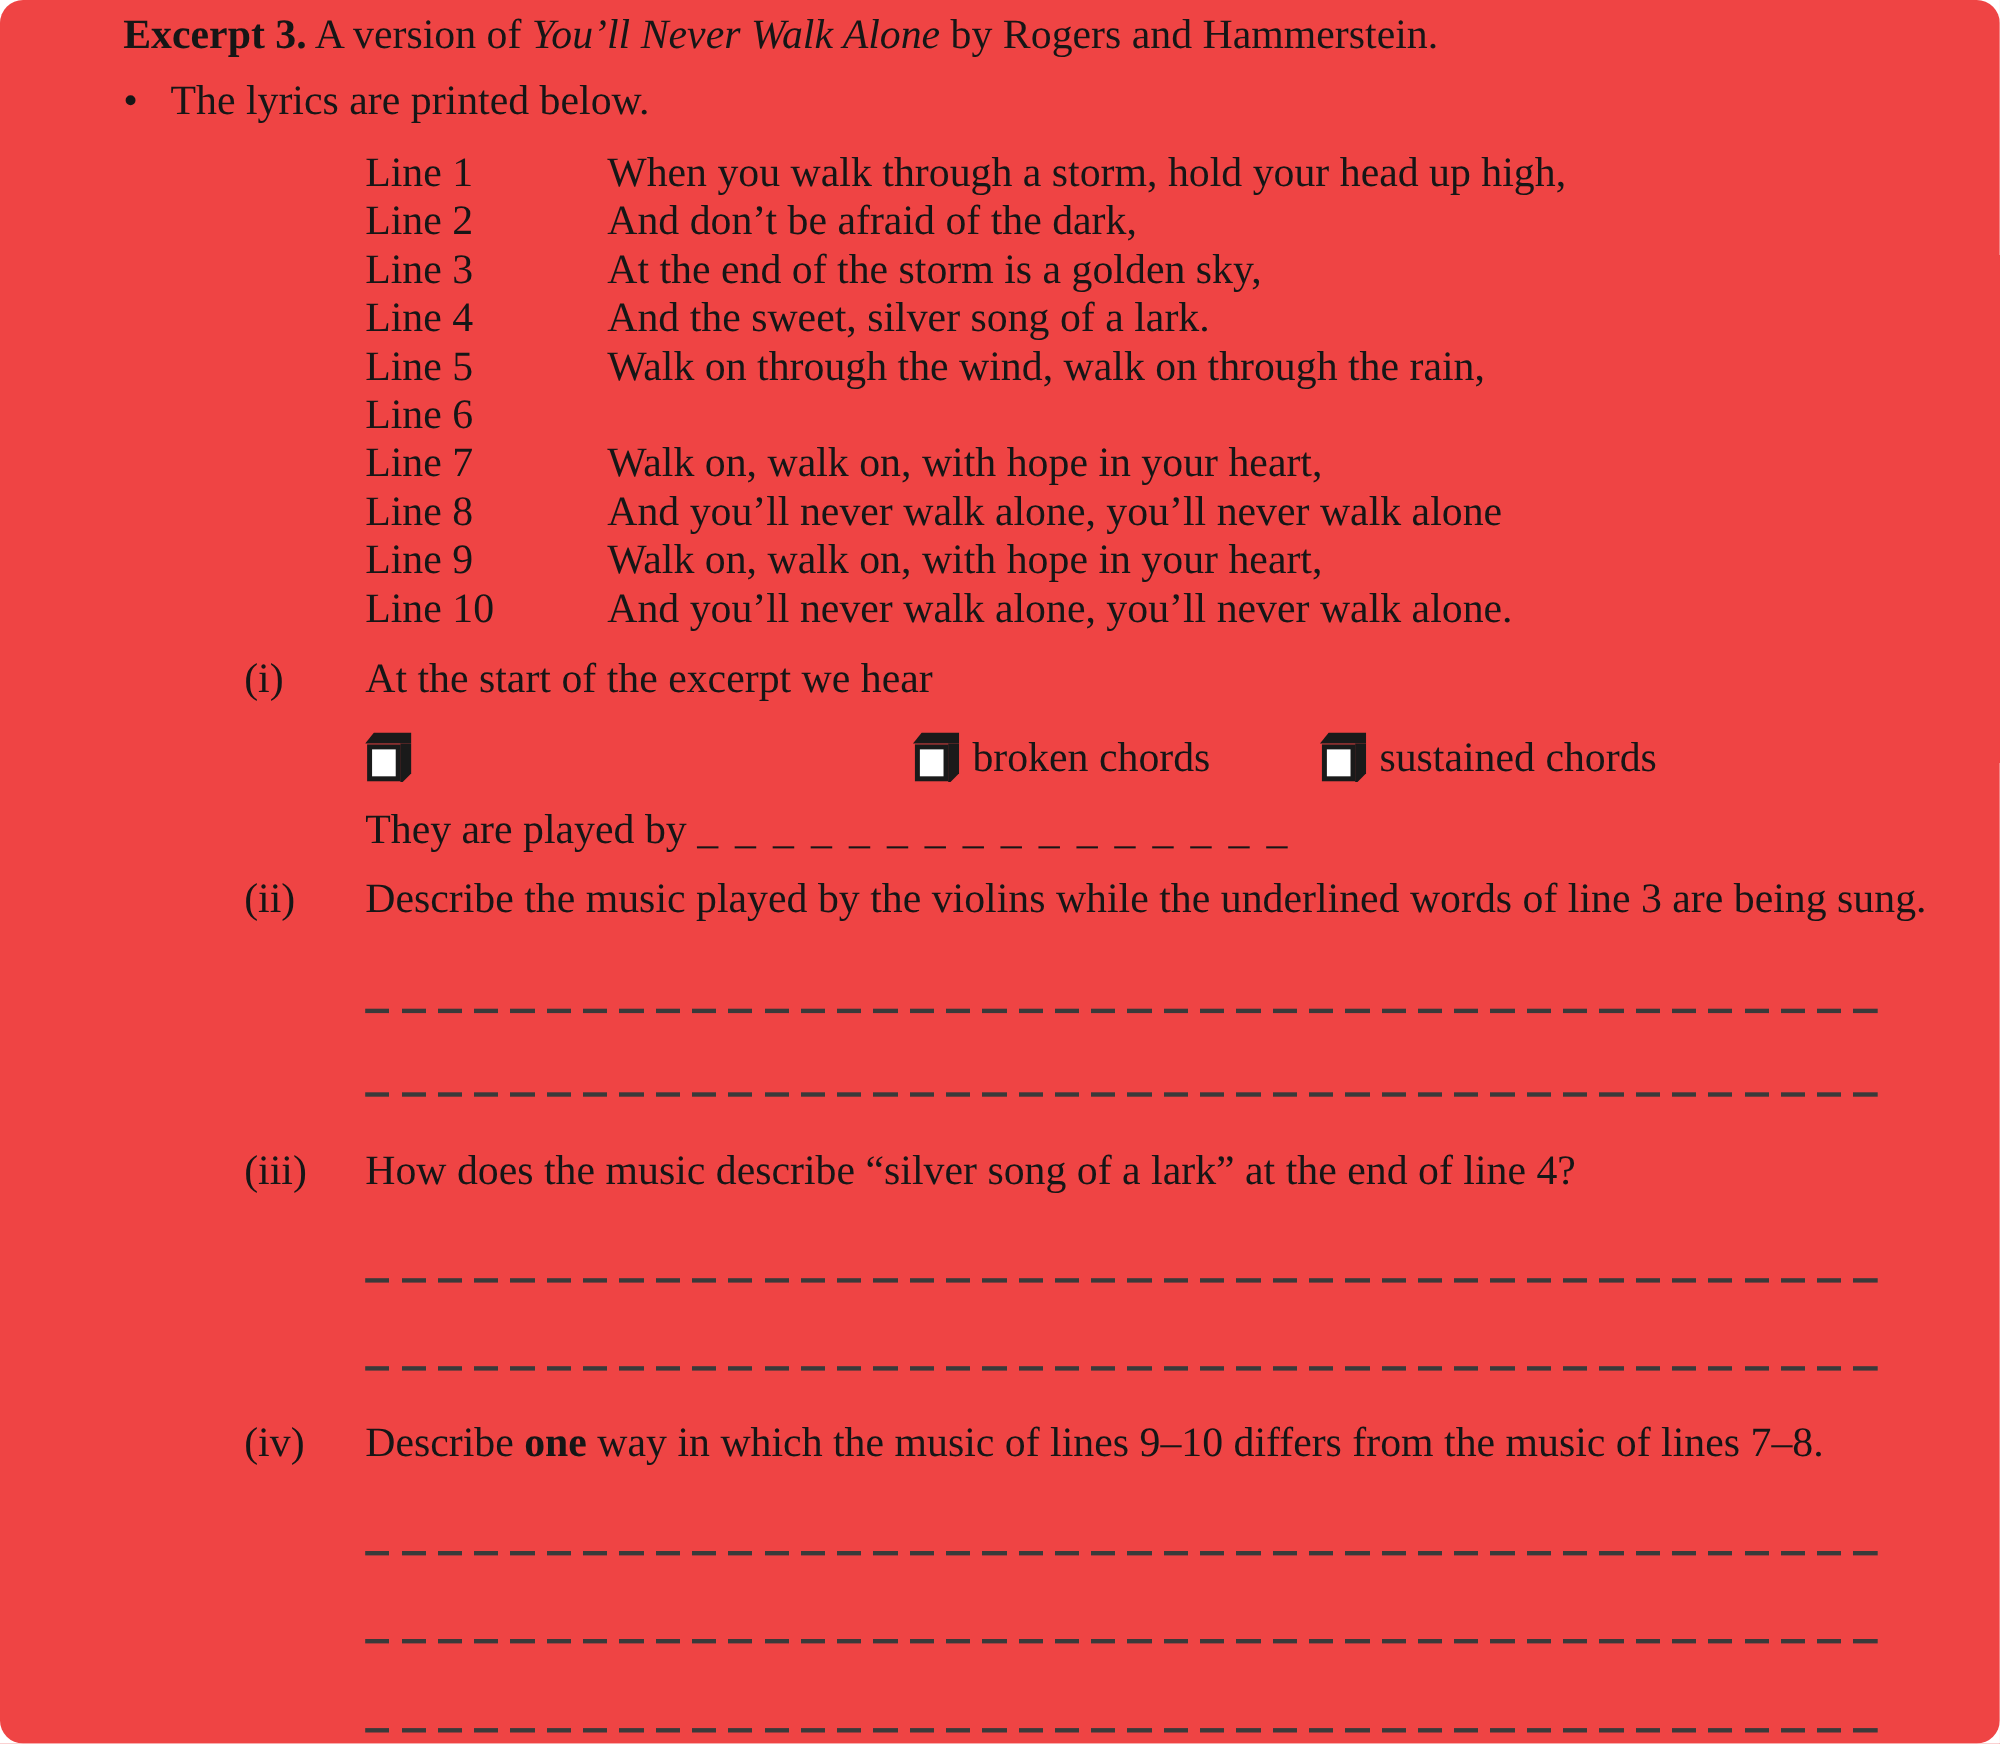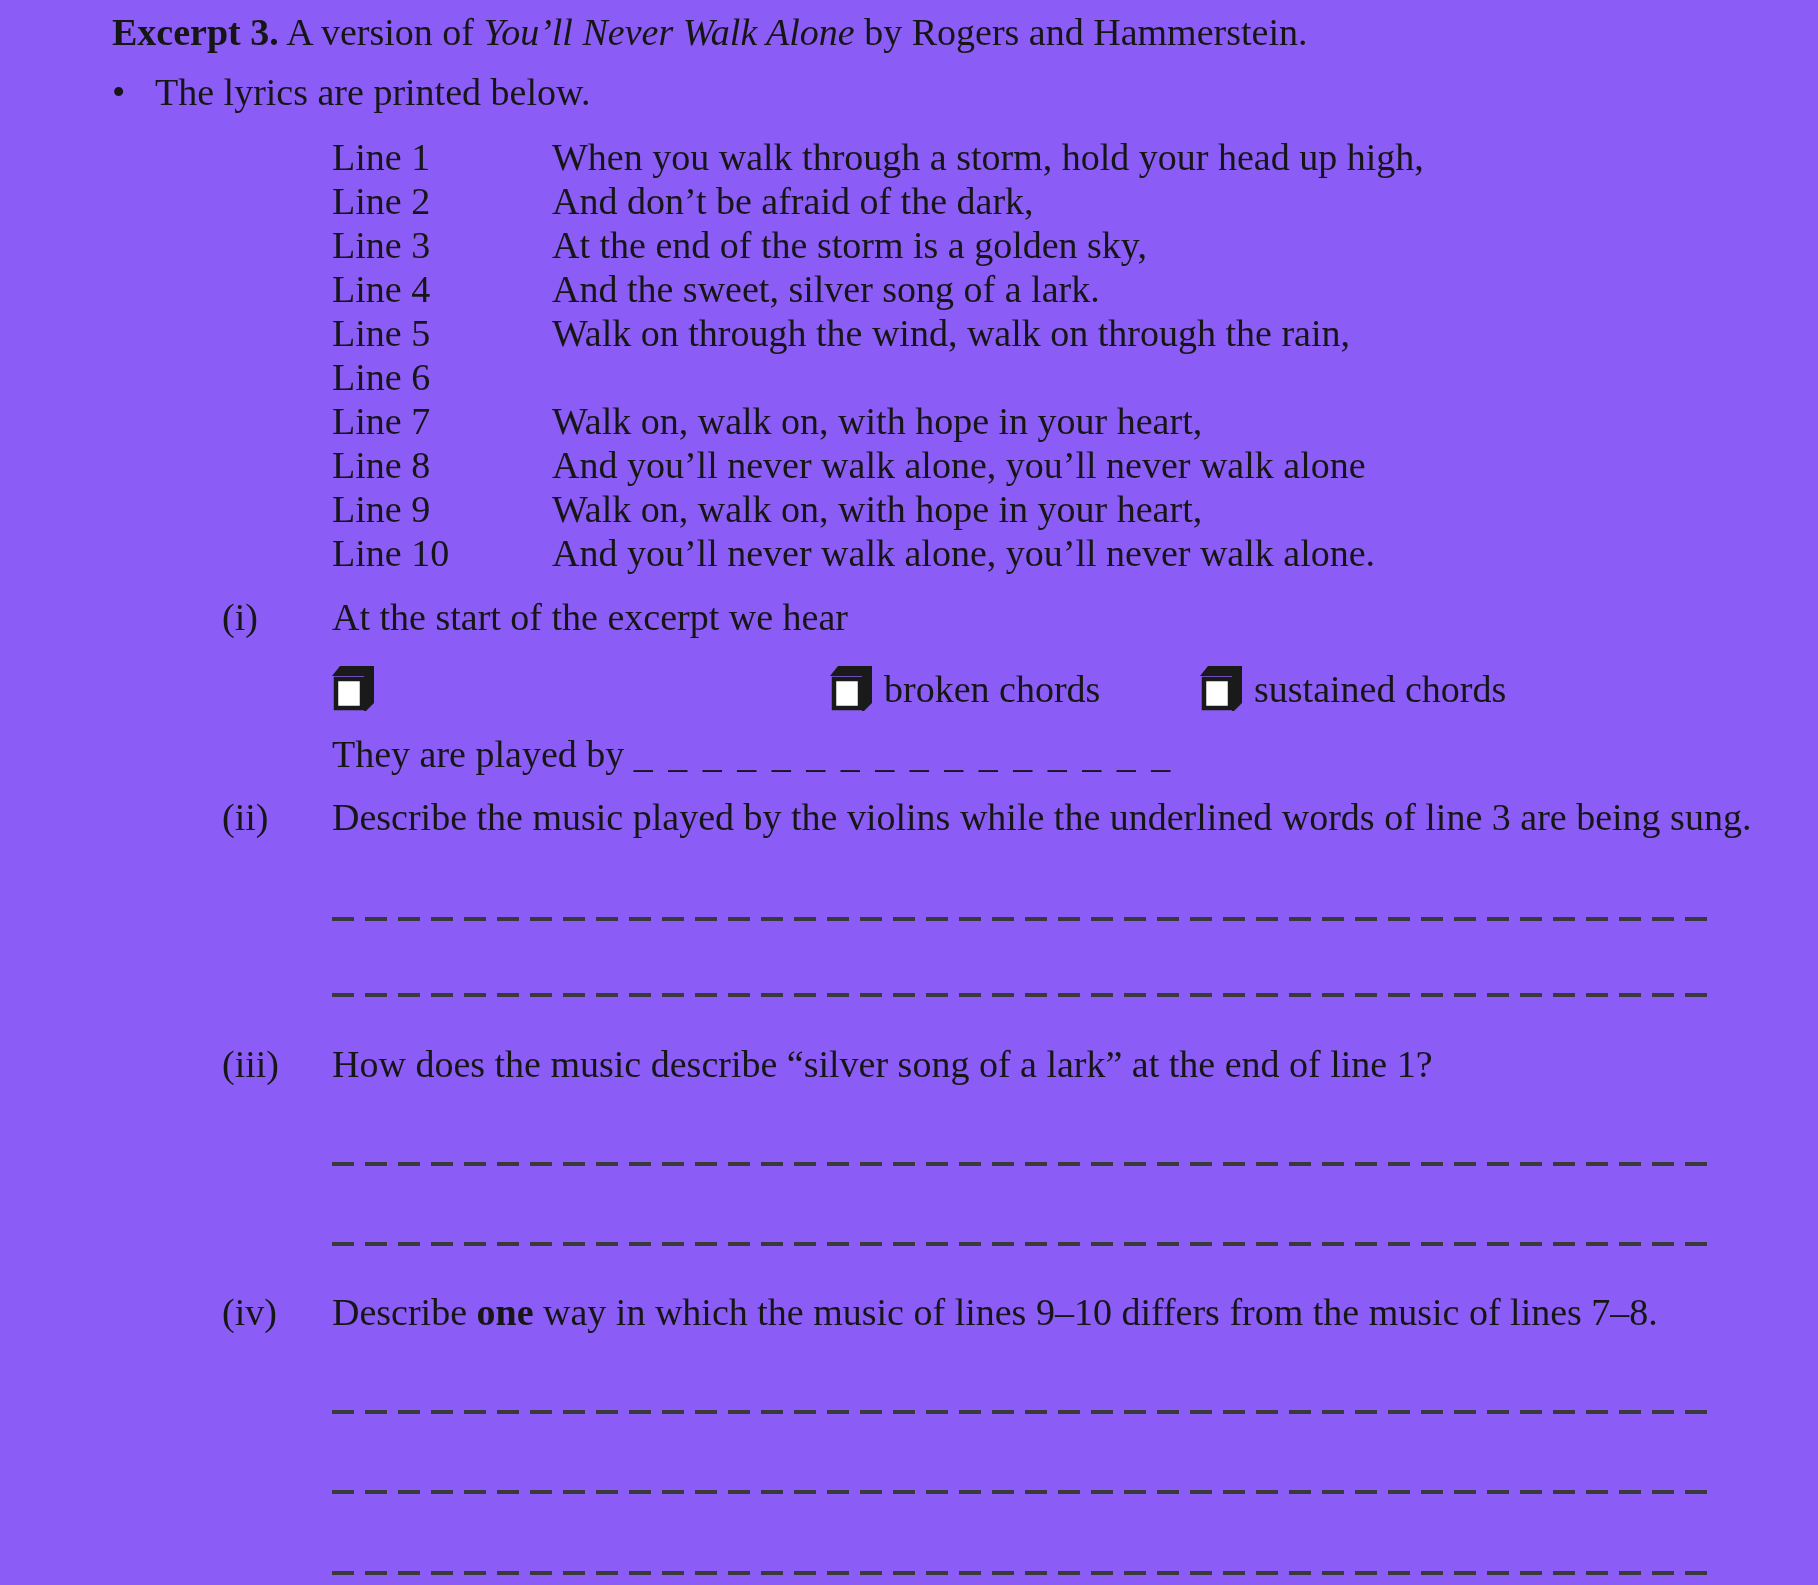--- a/index.html
+++ b/index.html
@@ -1,25 +1,26 @@
 <!DOCTYPE html>
 <html><head>
 <meta charset="utf-8">
 <style>
   html, body { margin: 0; padding: 0; background: #ffffff; }
   .page {
     position: relative;
     width: 1818px;
     height: 1585px;
     overflow: hidden;
-    background: #8b5cf6;
+    background: #ef4444;
     font-family: "Liberation Serif", "DejaVu Serif", serif;
     font-size: 38px;
     color: #161616;
     line-height: 44px;
+    border-radius: 21px;
   }
   .header { margin: 10px 0 0 112px; white-space: nowrap; }
   .bold { font-weight: bold; }
   .italic { font-style: italic; }
 
   .bullet-row { margin: 16px 0 0 112px; display: flex; }
   .bullet-marker { width: 43px; flex: 0 0 43px; }
 
   .lyrics { margin: 21px 0 0 332px; }
   .lyric-row { display: flex; line-height: 44px; }
@@ -152,21 +153,21 @@
 
   <div class="q-row q-ii">
     <span class="q-num">(ii)</span>
     <span class="q-text">Describe the music played by the violins while the underlined words of line 3 are being sung.</span>
   </div>
   <div class="dashed-line dl-a"></div>
   <div class="dashed-line dl-b"></div>
 
   <div class="q-row q-iii">
     <span class="q-num">(iii)</span>
-    <span class="q-text">How does the music describe “silver song of a lark” at the end of line 1?</span>
+    <span class="q-text">How does the music describe “silver song of a lark” at the end of line 4?</span>
   </div>
   <div class="dashed-line dl-c"></div>
   <div class="dashed-line dl-c"></div>
 
   <div class="q-row q-iv">
     <span class="q-num">(iv)</span>
     <span class="q-text"><span>Describe </span><span class="bold">one</span><span> way in which the music of lines 9–10 differs from the music of lines 7–8.</span></span>
   </div>
   <div class="dashed-line dl-c"></div>
   <div class="dashed-line dl-c"></div>

